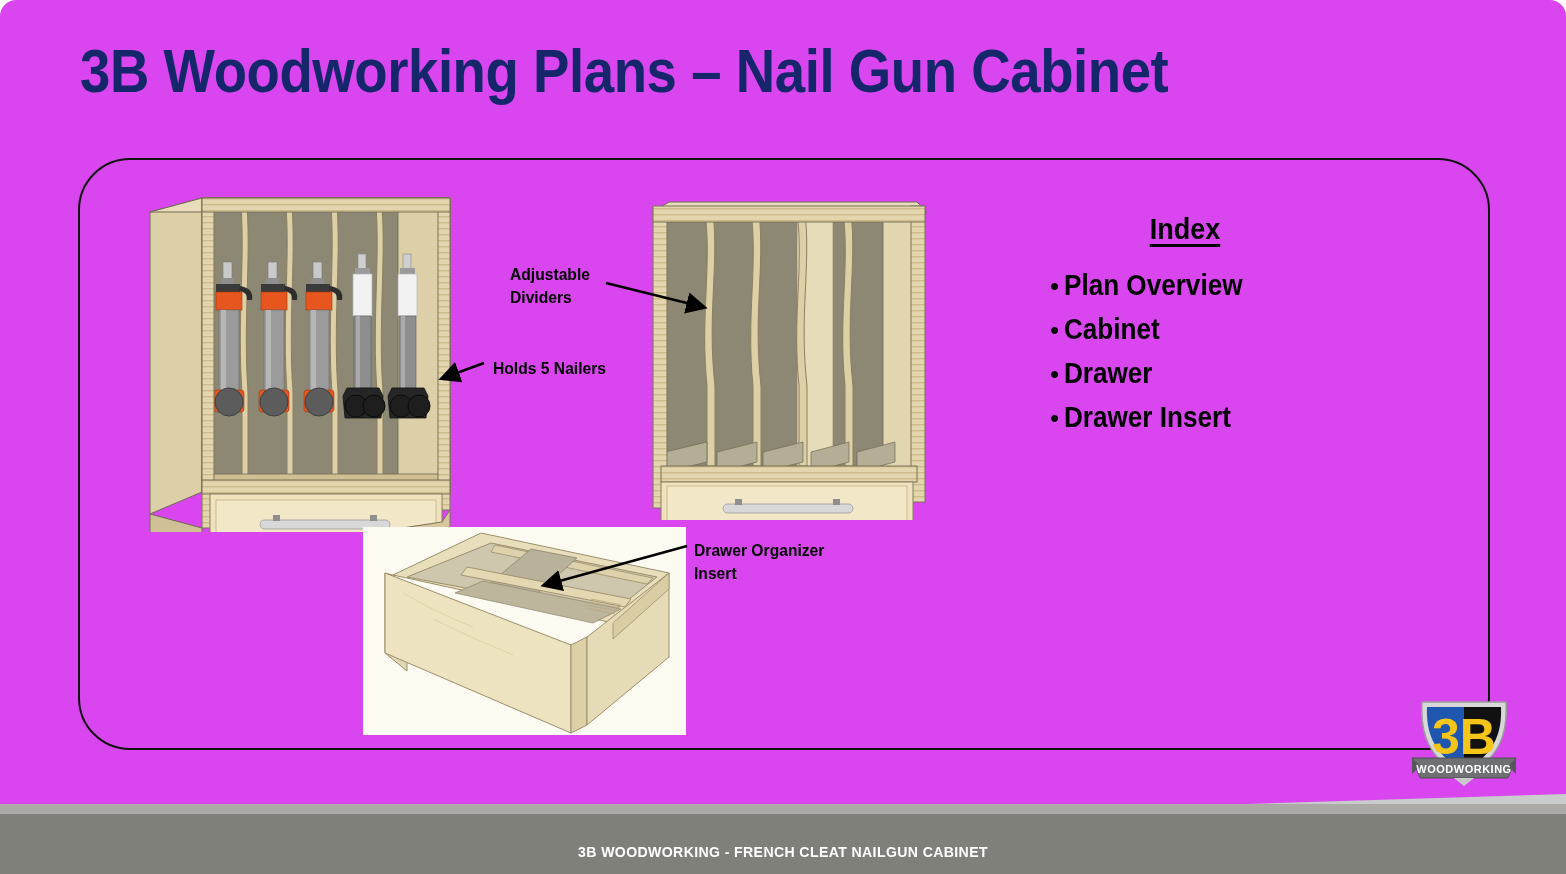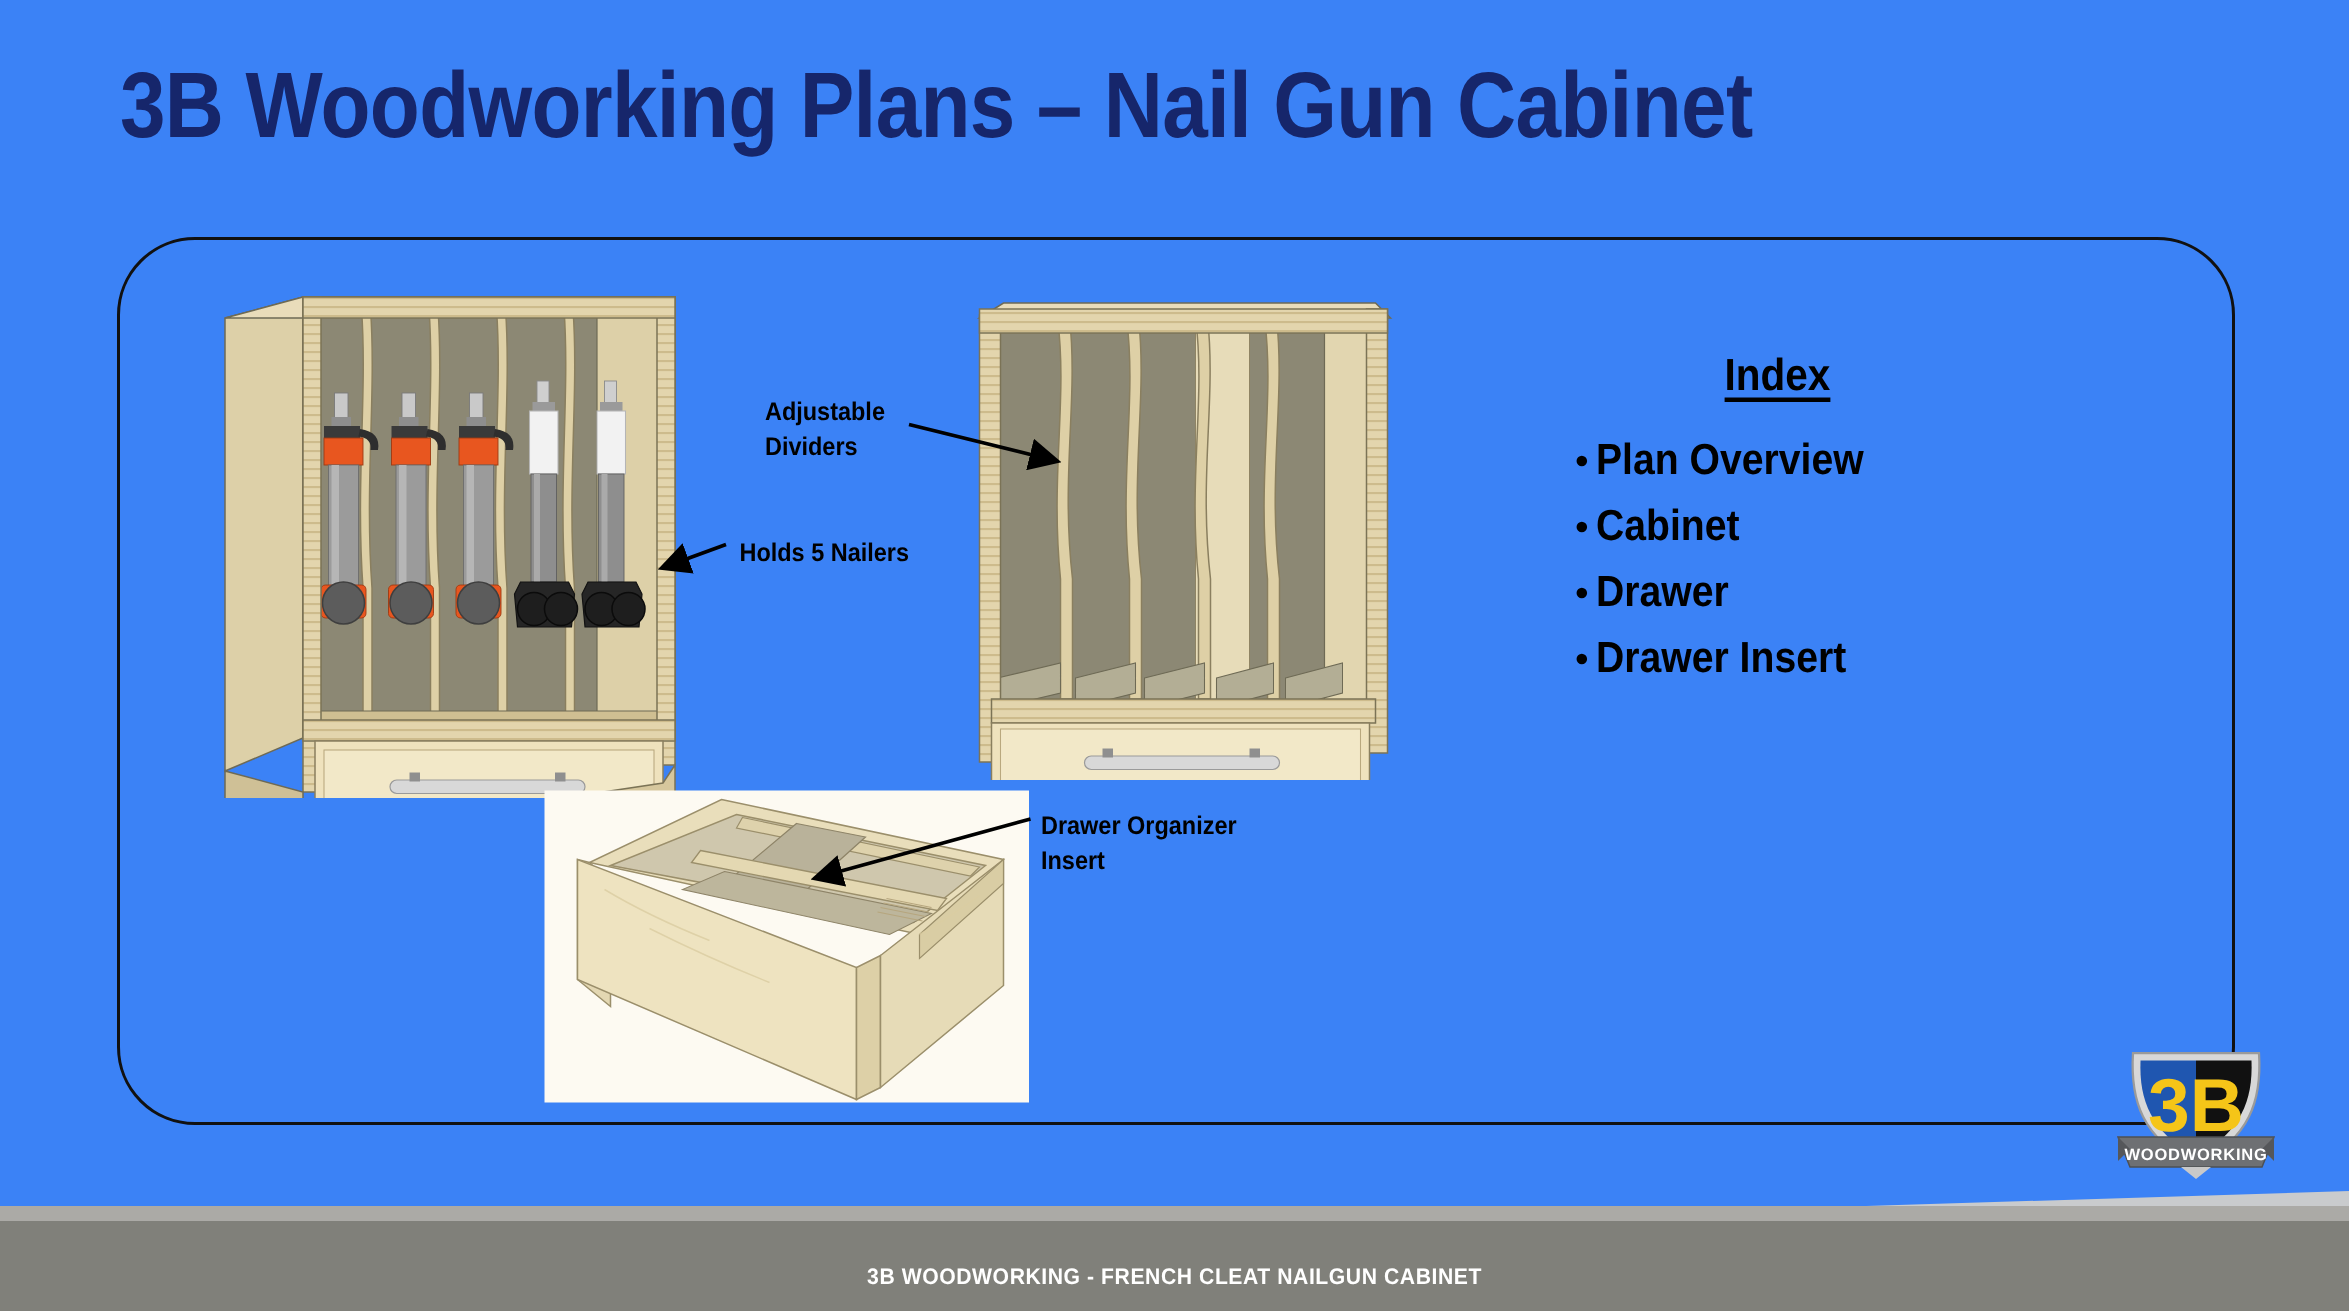--- a/index.html
+++ b/index.html
@@ -2,41 +2,41 @@
 <html><head>
 <meta charset="utf-8">
 <title>3B Woodworking Plans</title>
 <style>
   html,body{margin:0;padding:0;}
   body{
     width:1566px;height:874px;background:#ffffff;
     font-family:"Liberation Sans", sans-serif;
     overflow:hidden;position:relative;
   }
-  #slide{position:absolute;inset:0;background:#3b82f6;}
+  #slide{position:absolute;inset:0;background:#d946ef;border-radius:16px;}
 
   
   .title{
     position:absolute;left:80px;top:36px;
     font-family:"Liberation Sans Narrow","Liberation Sans",sans-serif;
     font-weight:bold;font-size:62px;line-height:70px;
     letter-spacing:-0.5px;color:#16266b;
     transform:scaleX(0.88);transform-origin:left top;
     white-space:nowrap;
   }
 
   
   .frame{
     position:absolute;left:78px;top:158px;width:1412px;height:592px;
     border:2.5px solid #111;border-radius:52px;background:transparent;
     box-sizing:border-box;
   }
 
   
-  .index-wrap{position:absolute;left:1020px;top:234px;width:380px;}
+  .index-wrap{position:absolute;left:1020px;top:212px;width:380px;}
   .index-title{
     font-family:"Liberation Sans Narrow","Liberation Sans",sans-serif;
     font-weight:bold;font-size:30px;color:#000;text-align:center;
     text-decoration:underline;text-underline-offset:5px;
     width:330px;transform:scaleX(0.9);transform-origin:center top;
   }
   .index-list{margin:22px 0 0 0;padding:0;list-style:none;}
   .index-list li{
     display:flex;align-items:baseline;gap:0;margin-bottom:9px;
   }

